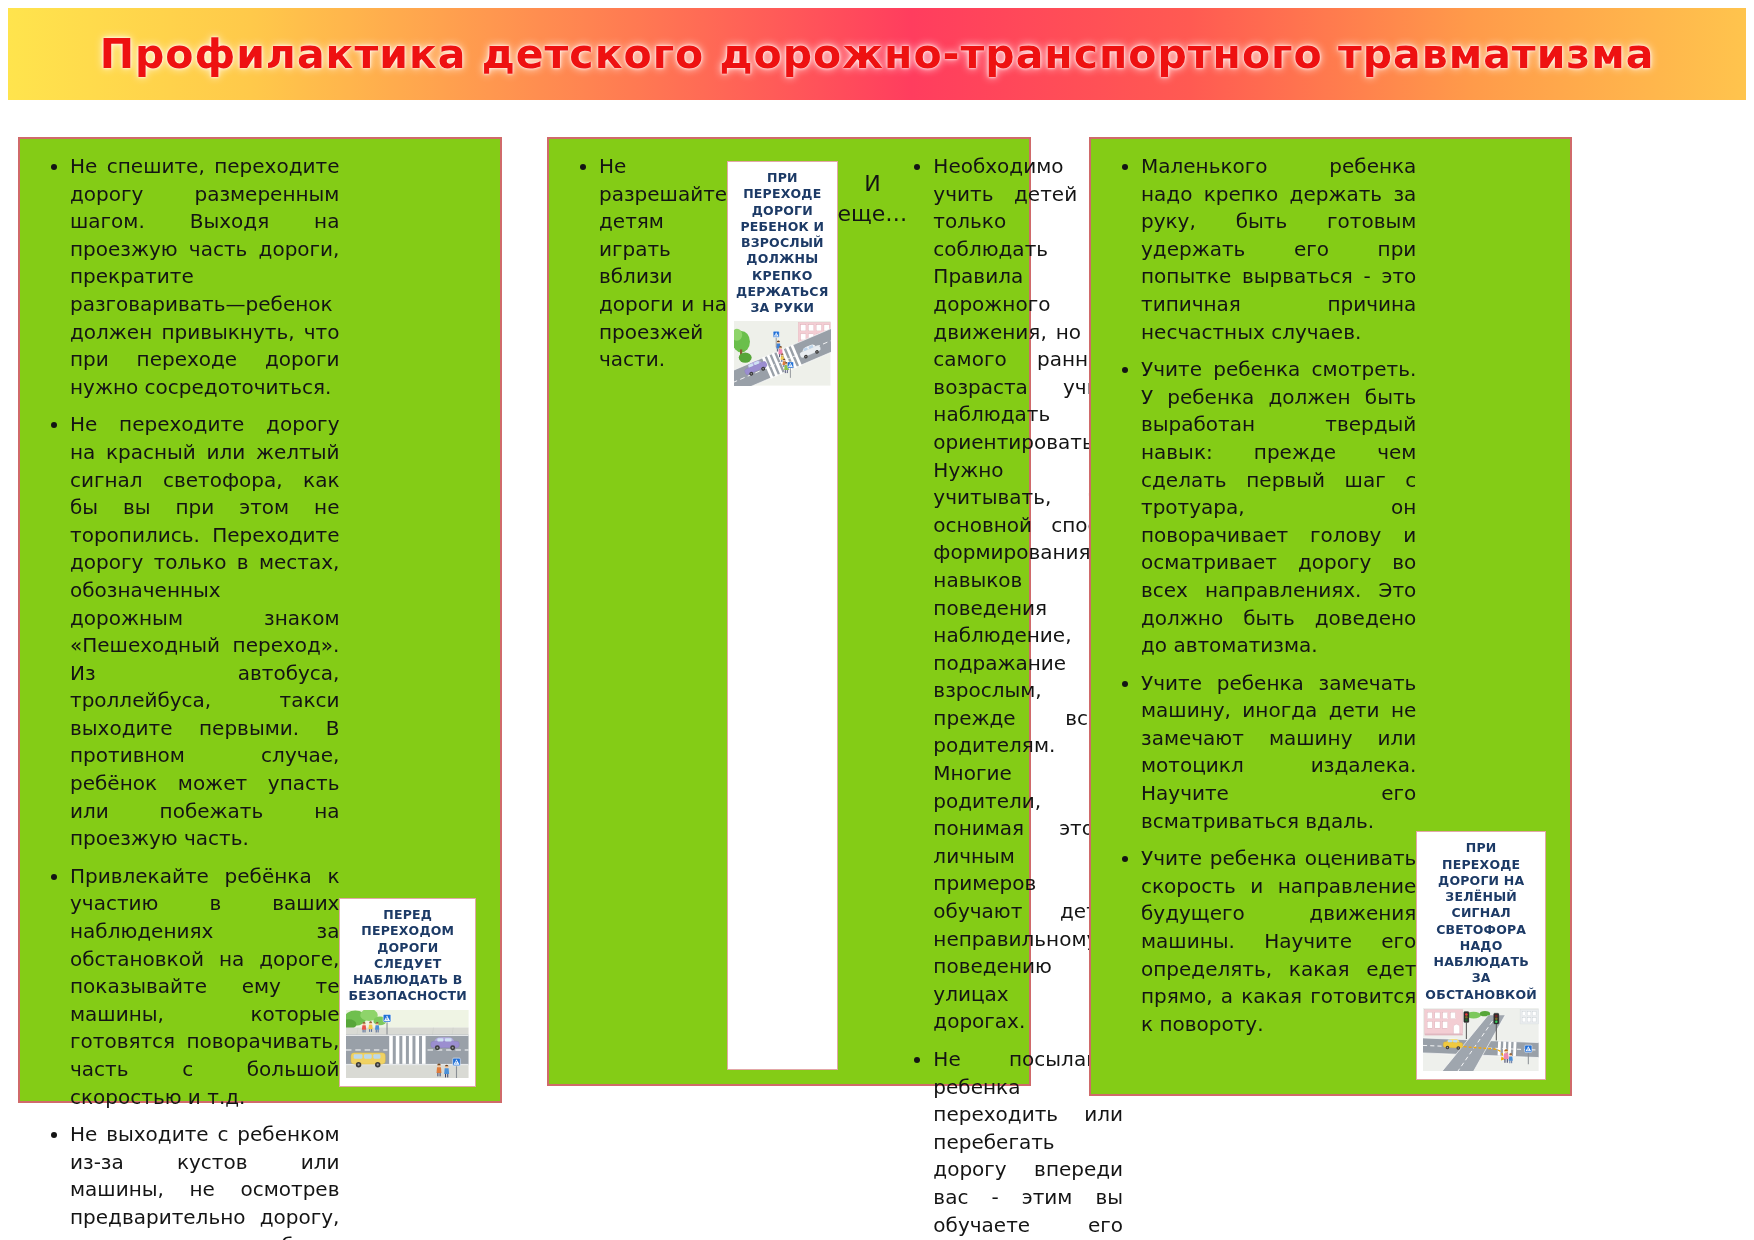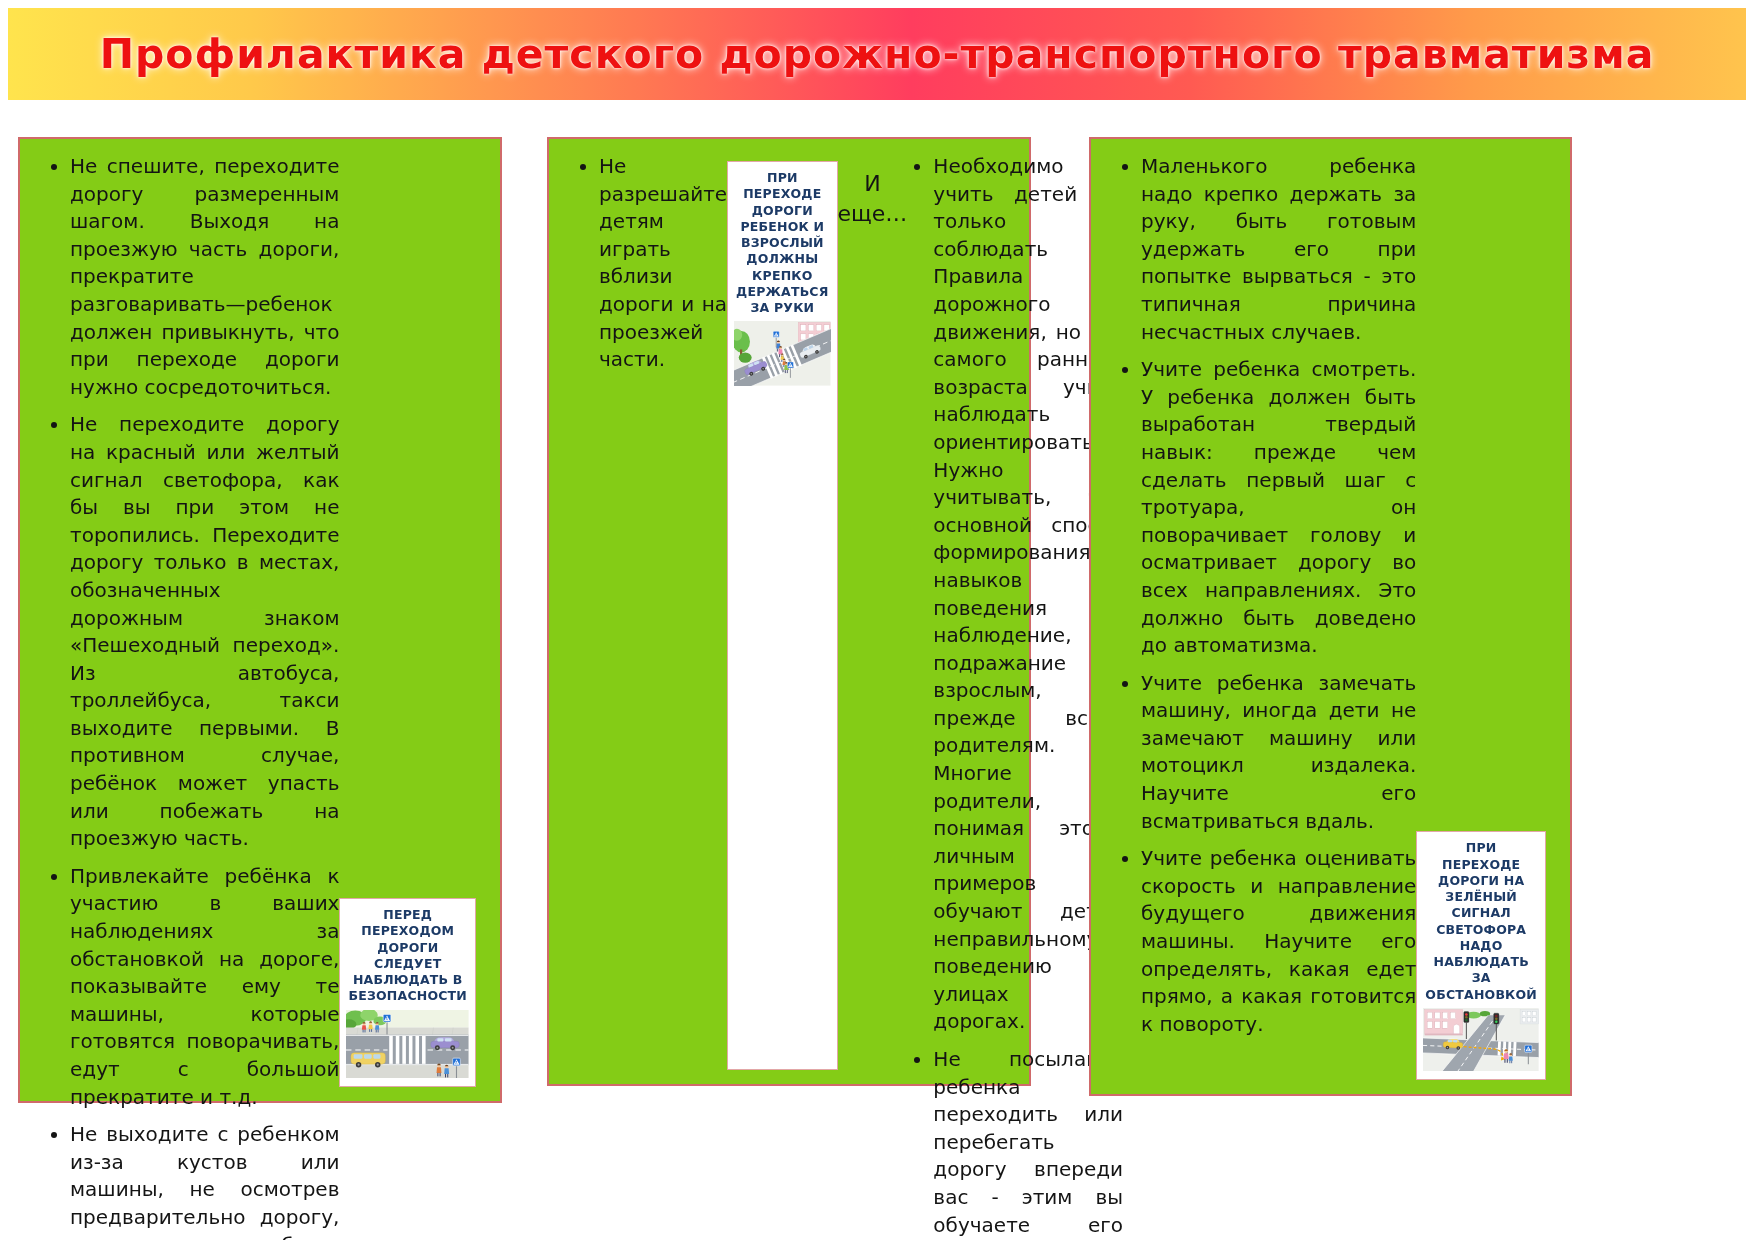--- a/index.html
+++ b/index.html
@@ -48,21 +48,21 @@
 <div class="page">
 
   <div class="banner">
     <h1>Профилактика детского дорожно-транспортного травматизма</h1>
   </div>
 
   <div class="col" id="col-left">
     <ul class="tips">
       <li class="tip">Не спешите, переходите дорогу размеренным шагом. Выходя на проезжую часть дороги, прекратите разговаривать—ребенок должен привыкнуть, что при переходе дороги нужно сосредоточиться.</li>
       <li class="tip">Не переходите дорогу на красный или желтый сигнал светофора, как бы вы при этом не торопились. Переходите дорогу только в местах, обозначенных дорожным знаком «Пешеходный переход». Из автобуса, троллейбуса, такси выходите первыми. В противном случае, ребёнок может упасть или побежать на проезжую часть.</li>
-      <li class="tip">Привлекайте ребёнка к участию в ваших наблюдениях за обстановкой на дороге, показывайте ему те машины, которые готовятся поворачивать, едут с большой прекратите и т.д.</li>
+      <li class="tip">Привлекайте ребёнка к участию в ваших наблюдениях за обстановкой на дороге, показывайте ему те машины, которые готовятся поворачивать, часть с большой скоростью и т.д.</li>
       <li class="tip">Не выходите с ребенком из-за кустов или машины, не осмотрев предварительно дорогу, - это типичная ошибка и нельзя допускать, чтобы дети ее повторяли.</li>
     </ul>
 
     <div class="figure">
       <div class="fig-cap">ПЕРЕД ПЕРЕХОДОМ ДОРОГИ СЛЕДУЕТ НАБЛЮДАТЬ В БЕЗОПАСНОСТИ</div>
       <svg viewBox="0 0 448 250" xmlns="http://www.w3.org/2000/svg">
         <defs>
           <g id="kid1">
             <circle cx="0" cy="-20" r="5.5" fill="#f6c99f"></circle>
             <path d="M -5.5,-21 A 5.5,5.5 0 0 1 5.5,-21 Z" fill="#7a4a21"></path>

